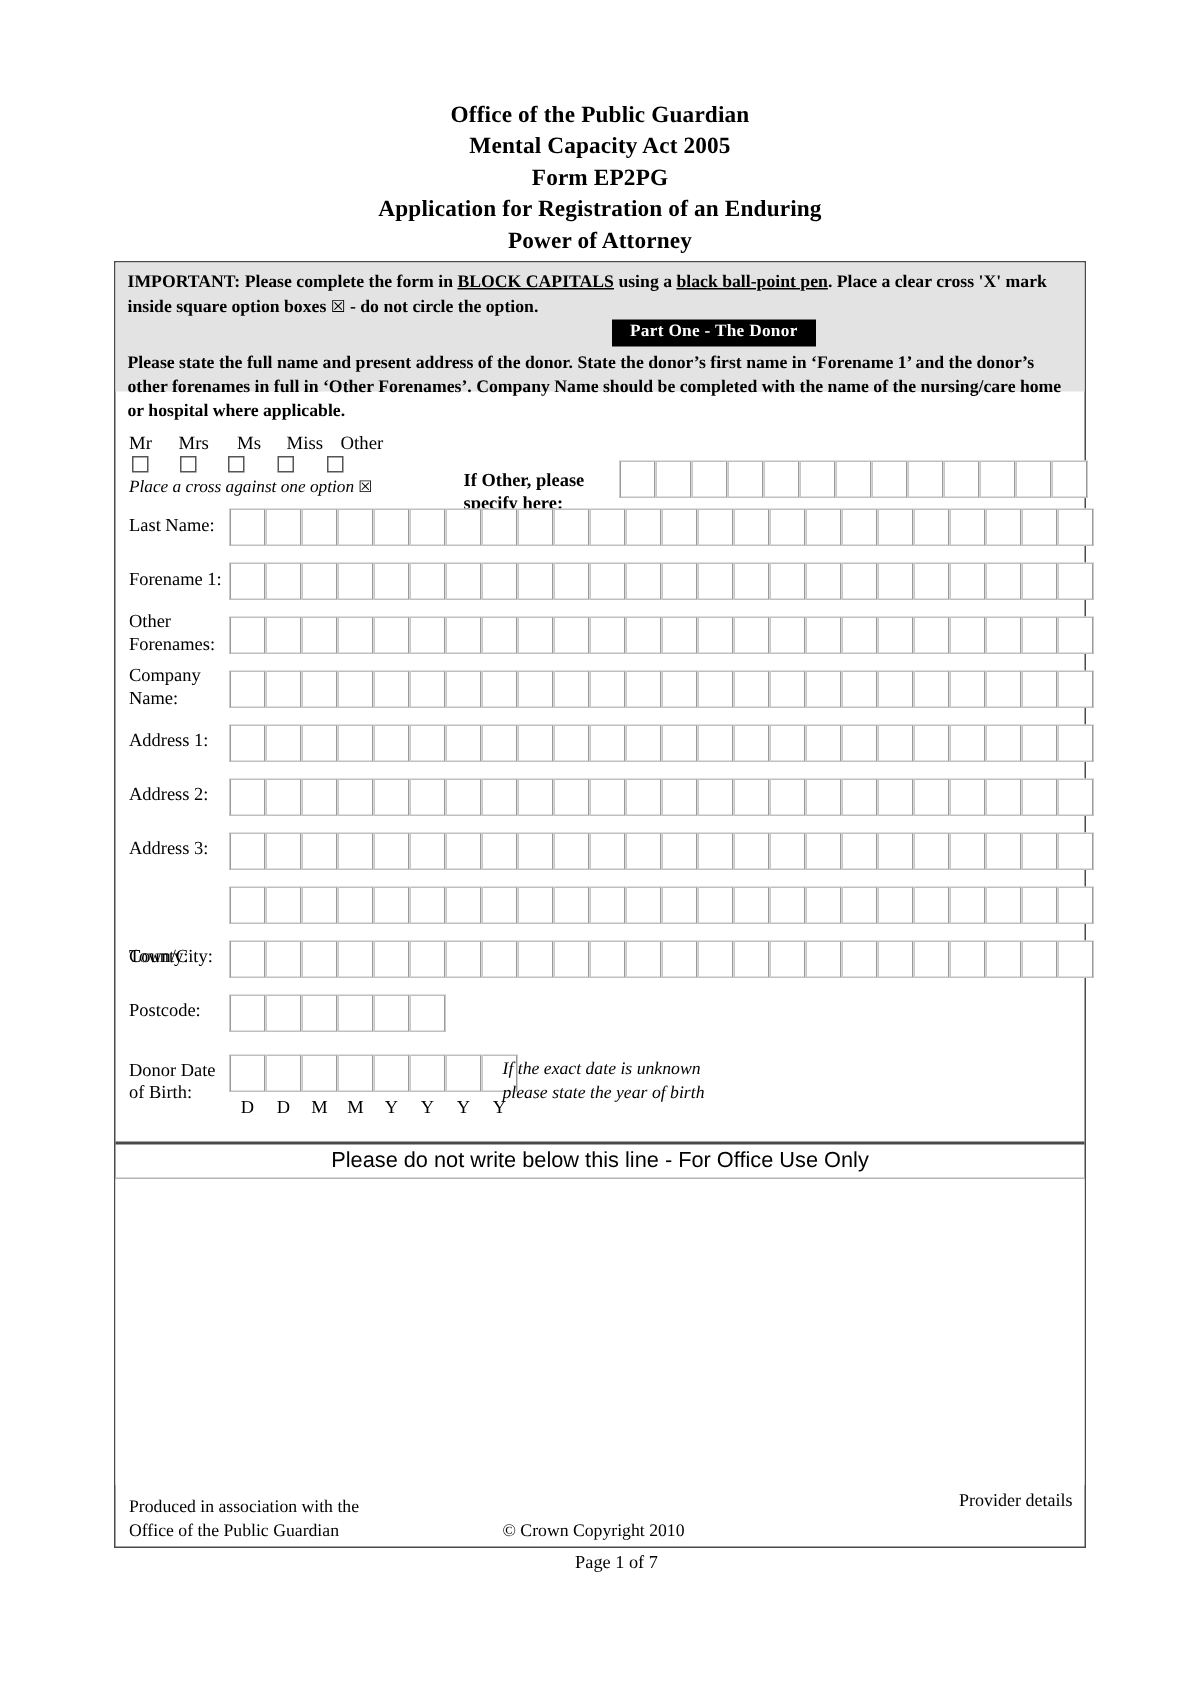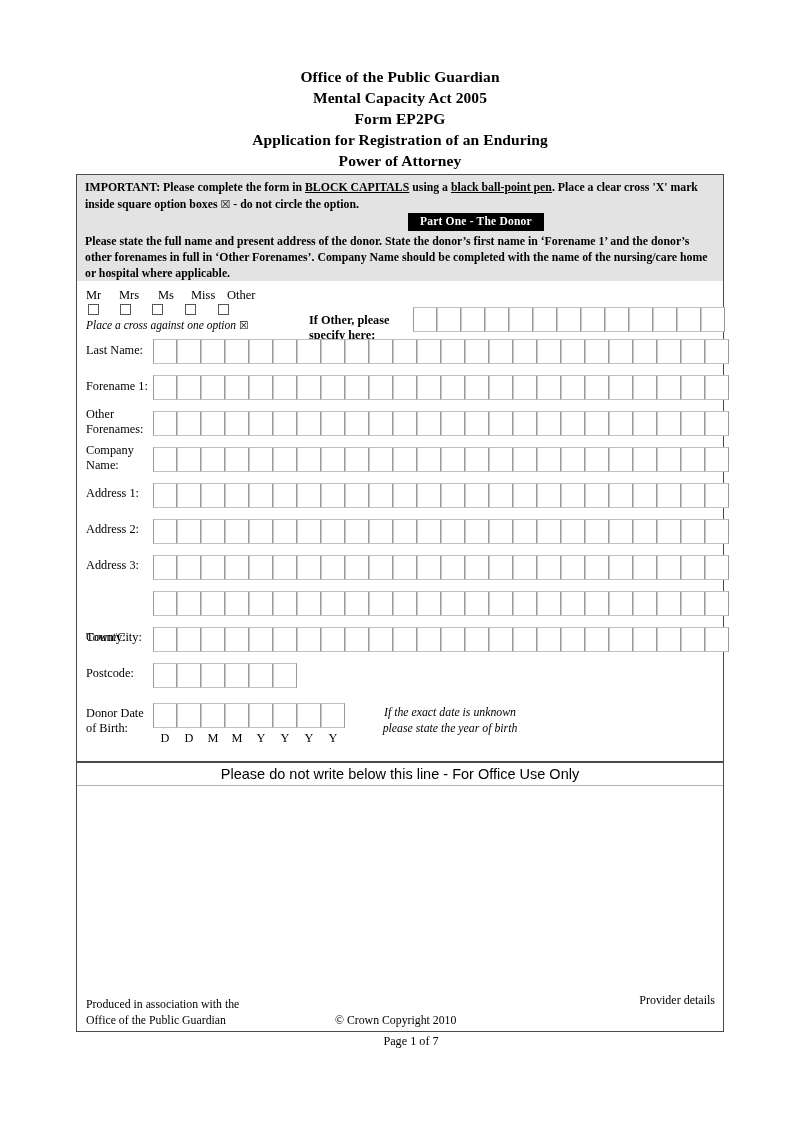--- a/index.html
+++ b/index.html
@@ -49,21 +49,21 @@
     box-sizing: border-box;
     background: #ffffff;
   }
 
   
   .gray-panel {
     position: absolute;
     left: 0;
     top: 0;
     width: 646px;
-    height: 106px;
+    height: 86px;
     background: #e3e3e3;
     box-sizing: border-box;
   }
   .important-text {
     position: absolute;
     left: 8px;
     top: 4px;
     width: 632px;
     font-size: 11.8px;
     font-weight: bold;
@@ -199,21 +199,20 @@
     display: inline-block;
   }
   .dob-note {
     position: absolute;
     left: 334px;
     top: 703px;
     font-size: 11.8px;
     font-style: italic;
     line-height: 16px;
     width: 230px;
-    text-align: center;
   }
 
   
   .office-rule {
     position: absolute;
     left: 0;
     top: 586px;
     width: 646px;
     height: 2px;
     background: #4a4a4a;

